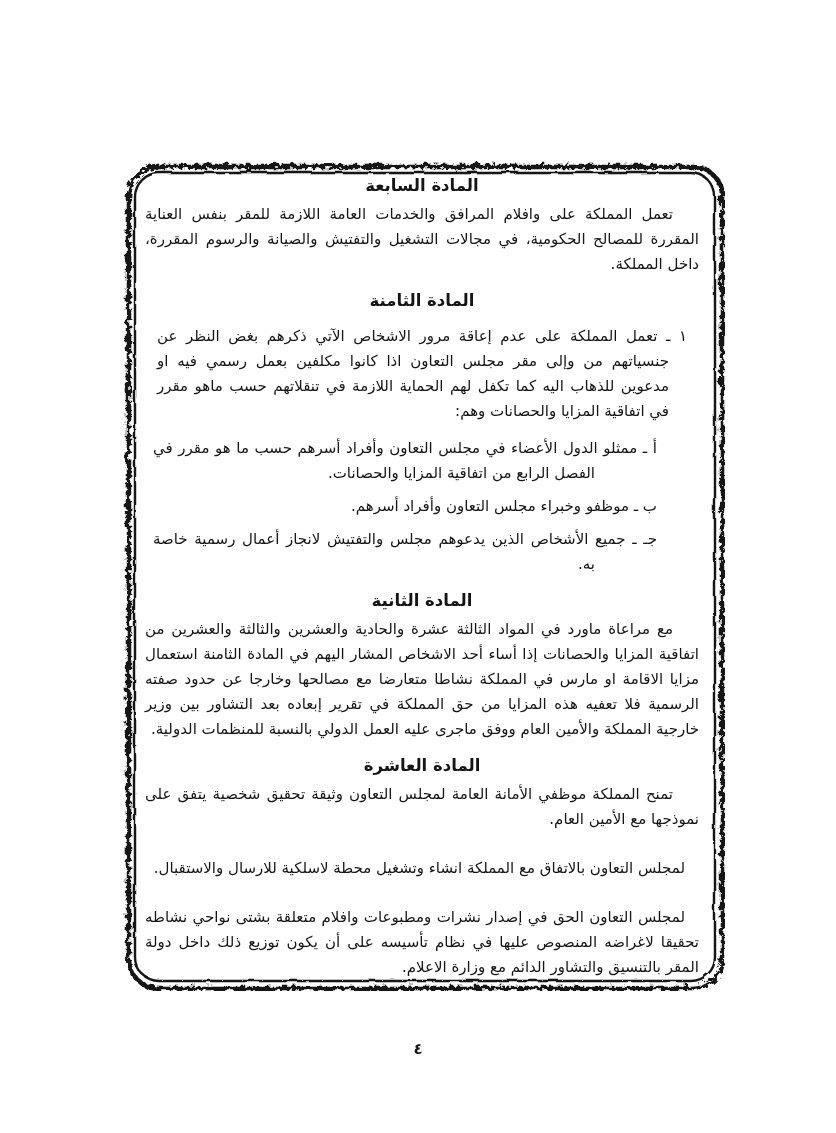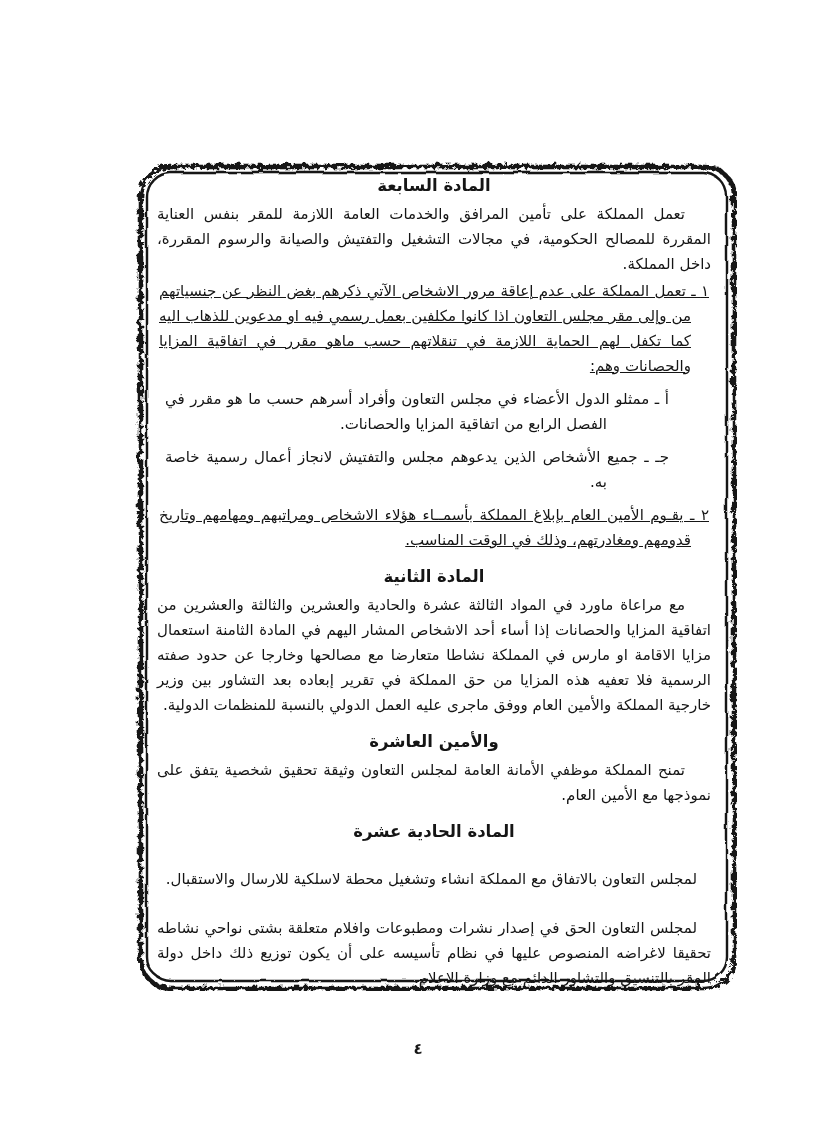--- a/index.html
+++ b/index.html
@@ -10,21 +10,21 @@
   body {
     width: 836px;
     height: 1133px;
     position: relative;
     font-family: "DejaVu Sans", sans-serif;
     color: #151515;
     overflow: hidden;
   }
   .frame {
     position: absolute;
-    left: 135px;
+    left: 123px;
     top: 161px;
     width: 602px;
     height: 830px;
   }
   .border-svg {
     position: absolute;
     inset: 0;
     width: 100%;
     height: 100%;
     pointer-events: none;
@@ -57,24 +57,23 @@
     padding: 0;
   }
   p.para.indent {
     text-indent: 26px;
   }
   p.para.indent-sm {
     text-indent: 14px;
     margin-top: 24px;
   }
   p.item {
-    margin: 2px;
+    margin: 12px;
     padding: 0 18px 0 0;
     text-indent: -18px;
-    text-decoration: underline;
   }
   p.subitem {
     margin: 8px;
     padding: 0 96px 0 0;
     text-indent: -62px;
   }
   .page-number {
     position: absolute;
     top: 1040px;
     left: 0;
@@ -101,34 +100,34 @@
         <feDisplacementMap in="SourceGraphic" in2="n2" scale="3"></feDisplacementMap>
       </filter>
     </defs>
     <rect x="4" y="4" width="594" height="822" rx="30" ry="30" fill="none" stroke="#121212" stroke-width="4.5" filter="url(#rough-outer)"></rect>
     <rect x="11" y="11" width="580" height="808" rx="24" ry="24" fill="none" stroke="#161616" stroke-width="2.4" filter="url(#rough-inner)"></rect>
   </svg>
 
   <div class="content">
 
     <h2 class="article-title">المادة السابعة</h2>
-    <p class="para indent">تعمل المملكة على تأمين المرافق والخدمات العامة اللازمة للمقر بنفس العناية المقررة للمصالح الحكومية، في مجالات التشغيل والتفتيش والصيانة والرسوم المقررة، داخل المملكة.</p>
+    <p class="para indent">تعمل المملكة على وافلام المرافق والخدمات العامة اللازمة للمقر بنفس العناية المقررة للمصالح الحكومية، في مجالات التشغيل والتفتيش والصيانة والرسوم المقررة، داخل المملكة.</p>
 
+    <h2 class="article-title">المادة الثامنة</h2>
     <p class="item">١ ـ تعمل المملكة على عدم إعاقة مرور الاشخاص الآتي ذكرهم بغض النظر عن جنسياتهم من وإلى مقر مجلس التعاون اذا كانوا مكلفين بعمل رسمي فيه او مدعوين للذهاب اليه كما تكفل لهم الحماية اللازمة في تنقلاتهم حسب ماهو مقرر في اتفاقية المزايا والحصانات وهم:</p>
     <p class="subitem">أ ـ ممثلو الدول الأعضاء في مجلس التعاون وأفراد أسرهم حسب ما هو مقرر في الفصل الرابع من اتفاقية المزايا والحصانات.</p>
+    <p class="subitem">ب ـ موظفو وخبراء مجلس التعاون وأفراد أسرهم.</p>
     <p class="subitem">جـ ـ جميع الأشخاص الذين يدعوهم مجلس والتفتيش لانجاز أعمال رسمية خاصة به.</p>
-    <p class="item">٢ ـ يقـوم الأمين العام بإبلاغ المملكة بأسمــاء هؤلاء الاشخاص ومراتبهم ومهامهم وتاريخ قدومهم ومغادرتهم، وذلك في الوقت المناسب.</p>
 
     <h2 class="article-title">المادة الثانية</h2>
     <p class="para indent">مع مراعاة ماورد في المواد الثالثة عشرة والحادية والعشرين والثالثة والعشرين من اتفاقية المزايا والحصانات إذا أساء أحد الاشخاص المشار اليهم في المادة الثامنة استعمال مزايا الاقامة او مارس في المملكة نشاطا متعارضا مع مصالحها وخارجا عن حدود صفته الرسمية فلا تعفيه هذه المزايا من حق المملكة في تقرير إبعاده بعد التشاور بين وزير خارجية المملكة والأمين العام ووفق ماجرى عليه العمل الدولي بالنسبة للمنظمات الدولية.</p>
 
-    <h2 class="article-title">والأمين العاشرة</h2>
+    <h2 class="article-title">المادة العاشرة</h2>
     <p class="para indent">تمنح المملكة موظفي الأمانة العامة لمجلس التعاون وثيقة تحقيق شخصية يتفق على نموذجها مع الأمين العام.</p>
 
-    <h2 class="article-title">المادة الحادية عشرة</h2>
     <p class="para indent-sm">لمجلس التعاون بالاتفاق مع المملكة انشاء وتشغيل محطة لاسلكية للارسال والاستقبال.</p>
 
     <p class="para indent-sm">لمجلس التعاون الحق في إصدار نشرات ومطبوعات وافلام متعلقة بشتى نواحي نشاطه تحقيقا لاغراضه المنصوص عليها في نظام تأسيسه على أن يكون توزيع ذلك داخل دولة المقر بالتنسيق والتشاور الدائم مع وزارة الاعلام.</p>
 
   </div>
 </div>
 
 <div class="page-number">٤</div>
 
 </body></html>

